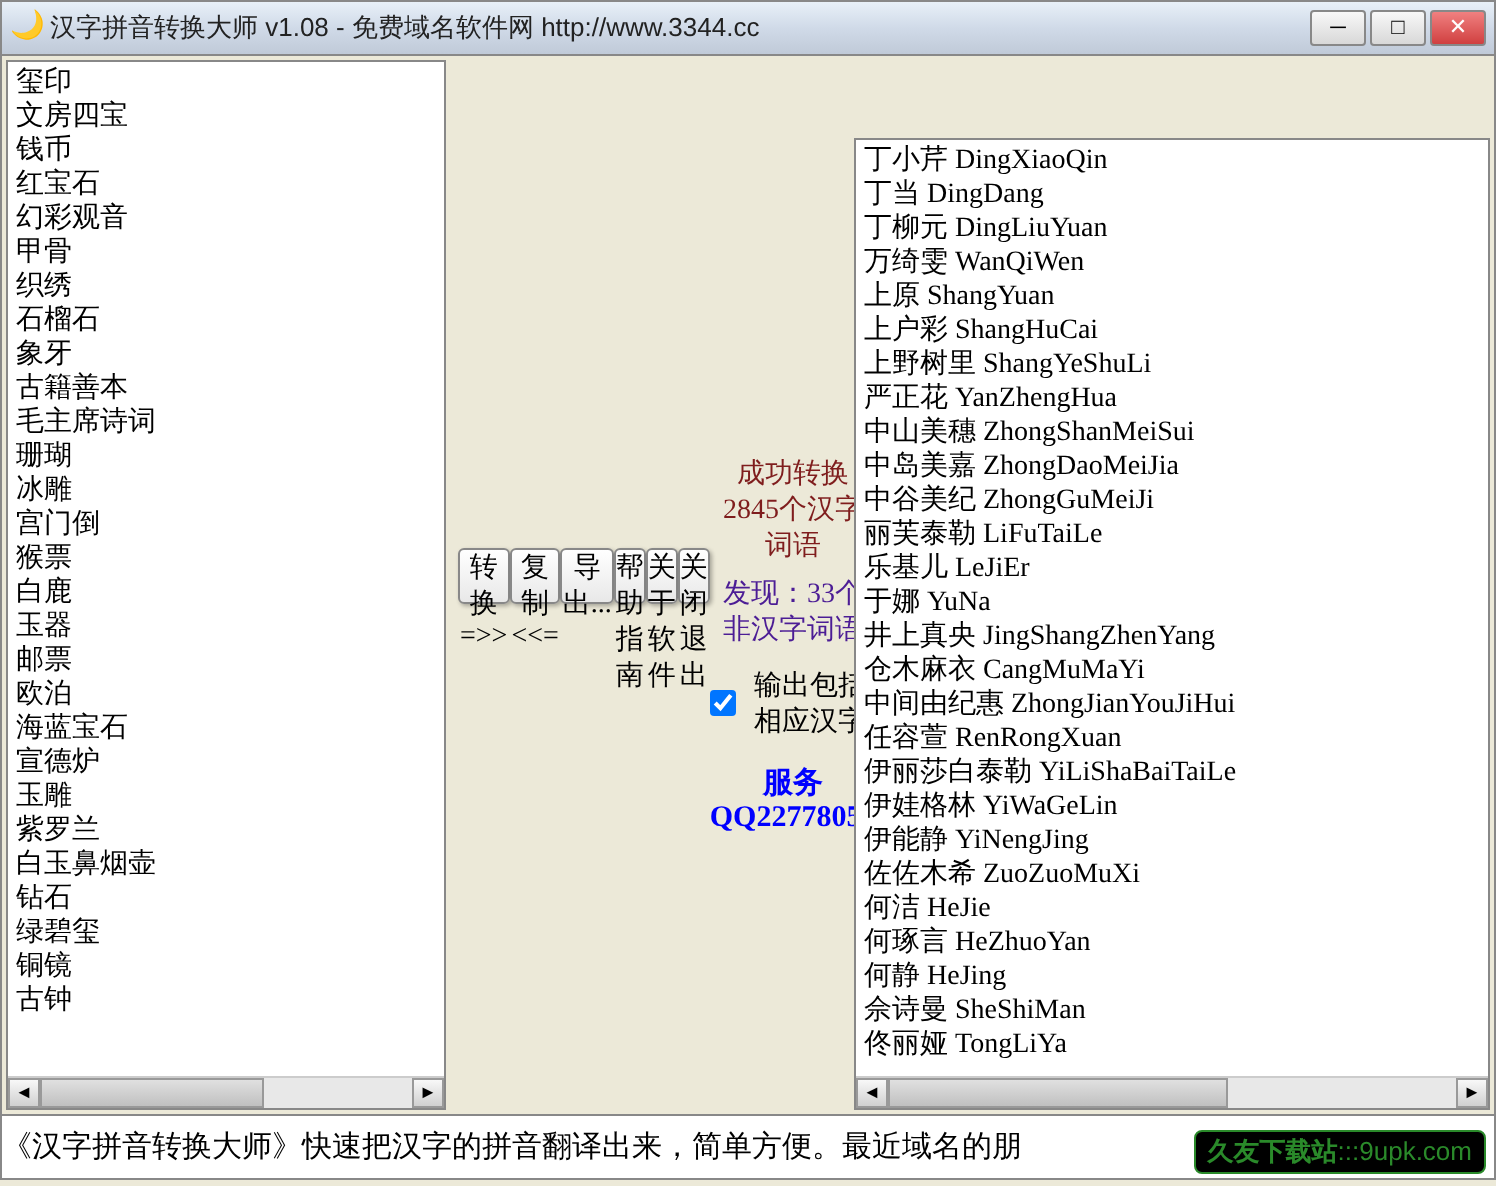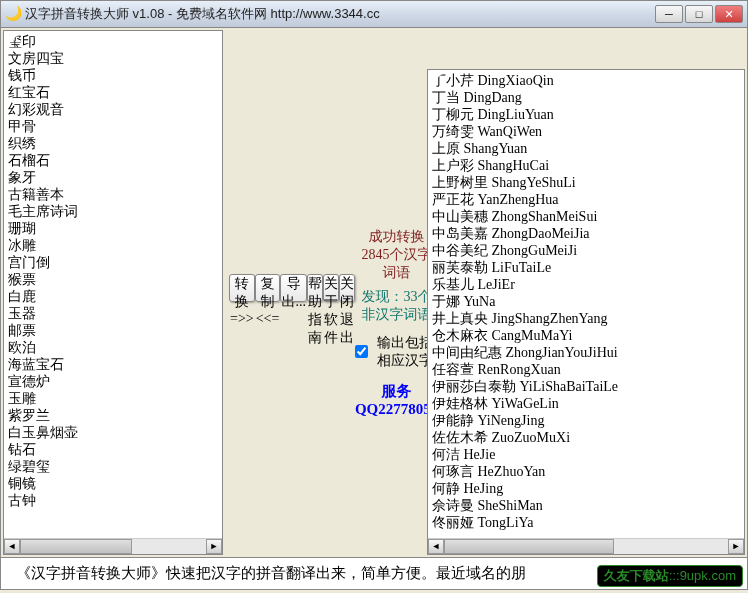--- a/index.html
+++ b/index.html
@@ -76,21 +76,20 @@
       flex: 1;
       margin-top: 41px;
     }
     .panel-content {
       padding: 2px 4px;
       line-height: 17px;
       font-size: 14px;
       height: calc(100% - 16px);
       overflow: hidden;
       white-space: nowrap;
-      border-radius: 29px;
     }
     .panel-content div {
       height: 17px;
       overflow: hidden;
     }
     .scrollbar-h {
       position: absolute;
       bottom: 0;
       left: 0;
       right: 0;
@@ -145,21 +144,21 @@
       margin-top: 60px;
       text-align: center;
       width: 100%;
     }
     .status-line1 {
       color: #7f1d1d;
       font-size: 14px;
       margin-bottom: 6px;
     }
     .status-line2 {
-      color: #0f766e;
+      color: #4c1d95;
       font-size: 14px;
       margin-bottom: 10px;
     }
     .checkbox-row {
       display: flex;
       align-items: center;
       justify-content: center;
       margin-bottom: 12px;
     }
     .checkbox-row input {
@@ -170,21 +169,21 @@
       font-size: 15px;
       font-weight: bold;
     }
     .footer {
       height: 32px;
       background: #fff;
       border: 1px solid #888;
       border-top: none;
       display: flex;
       align-items: center;
-      padding: 0 15px;
+      padding: 0 0;
       font-size: 15px;
       position: relative;
     }
     .footer-watermark {
       position: absolute;
       right: 4px;
       bottom: 2px;
       border: 1px solid #2a8a2a;
       border-radius: 4px;
       padding: 1px 6px;

